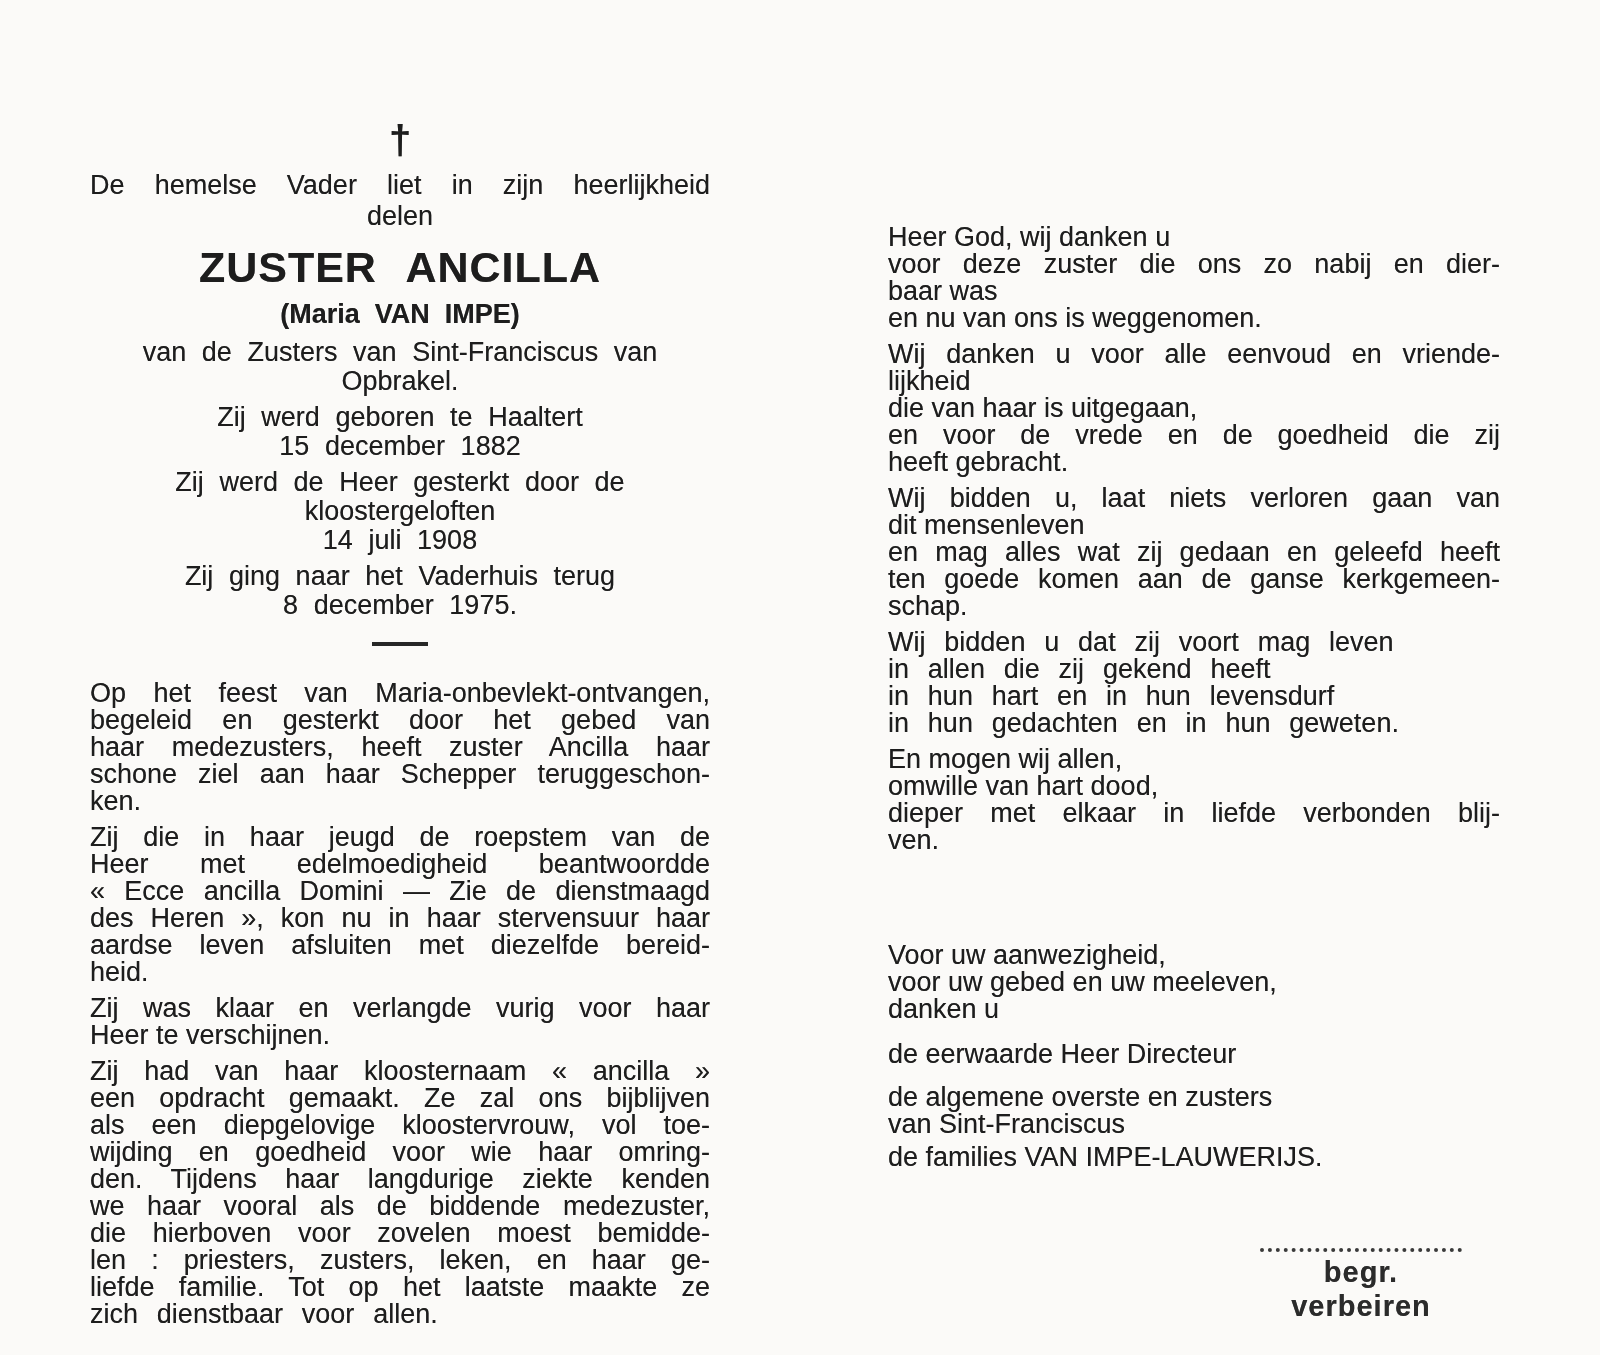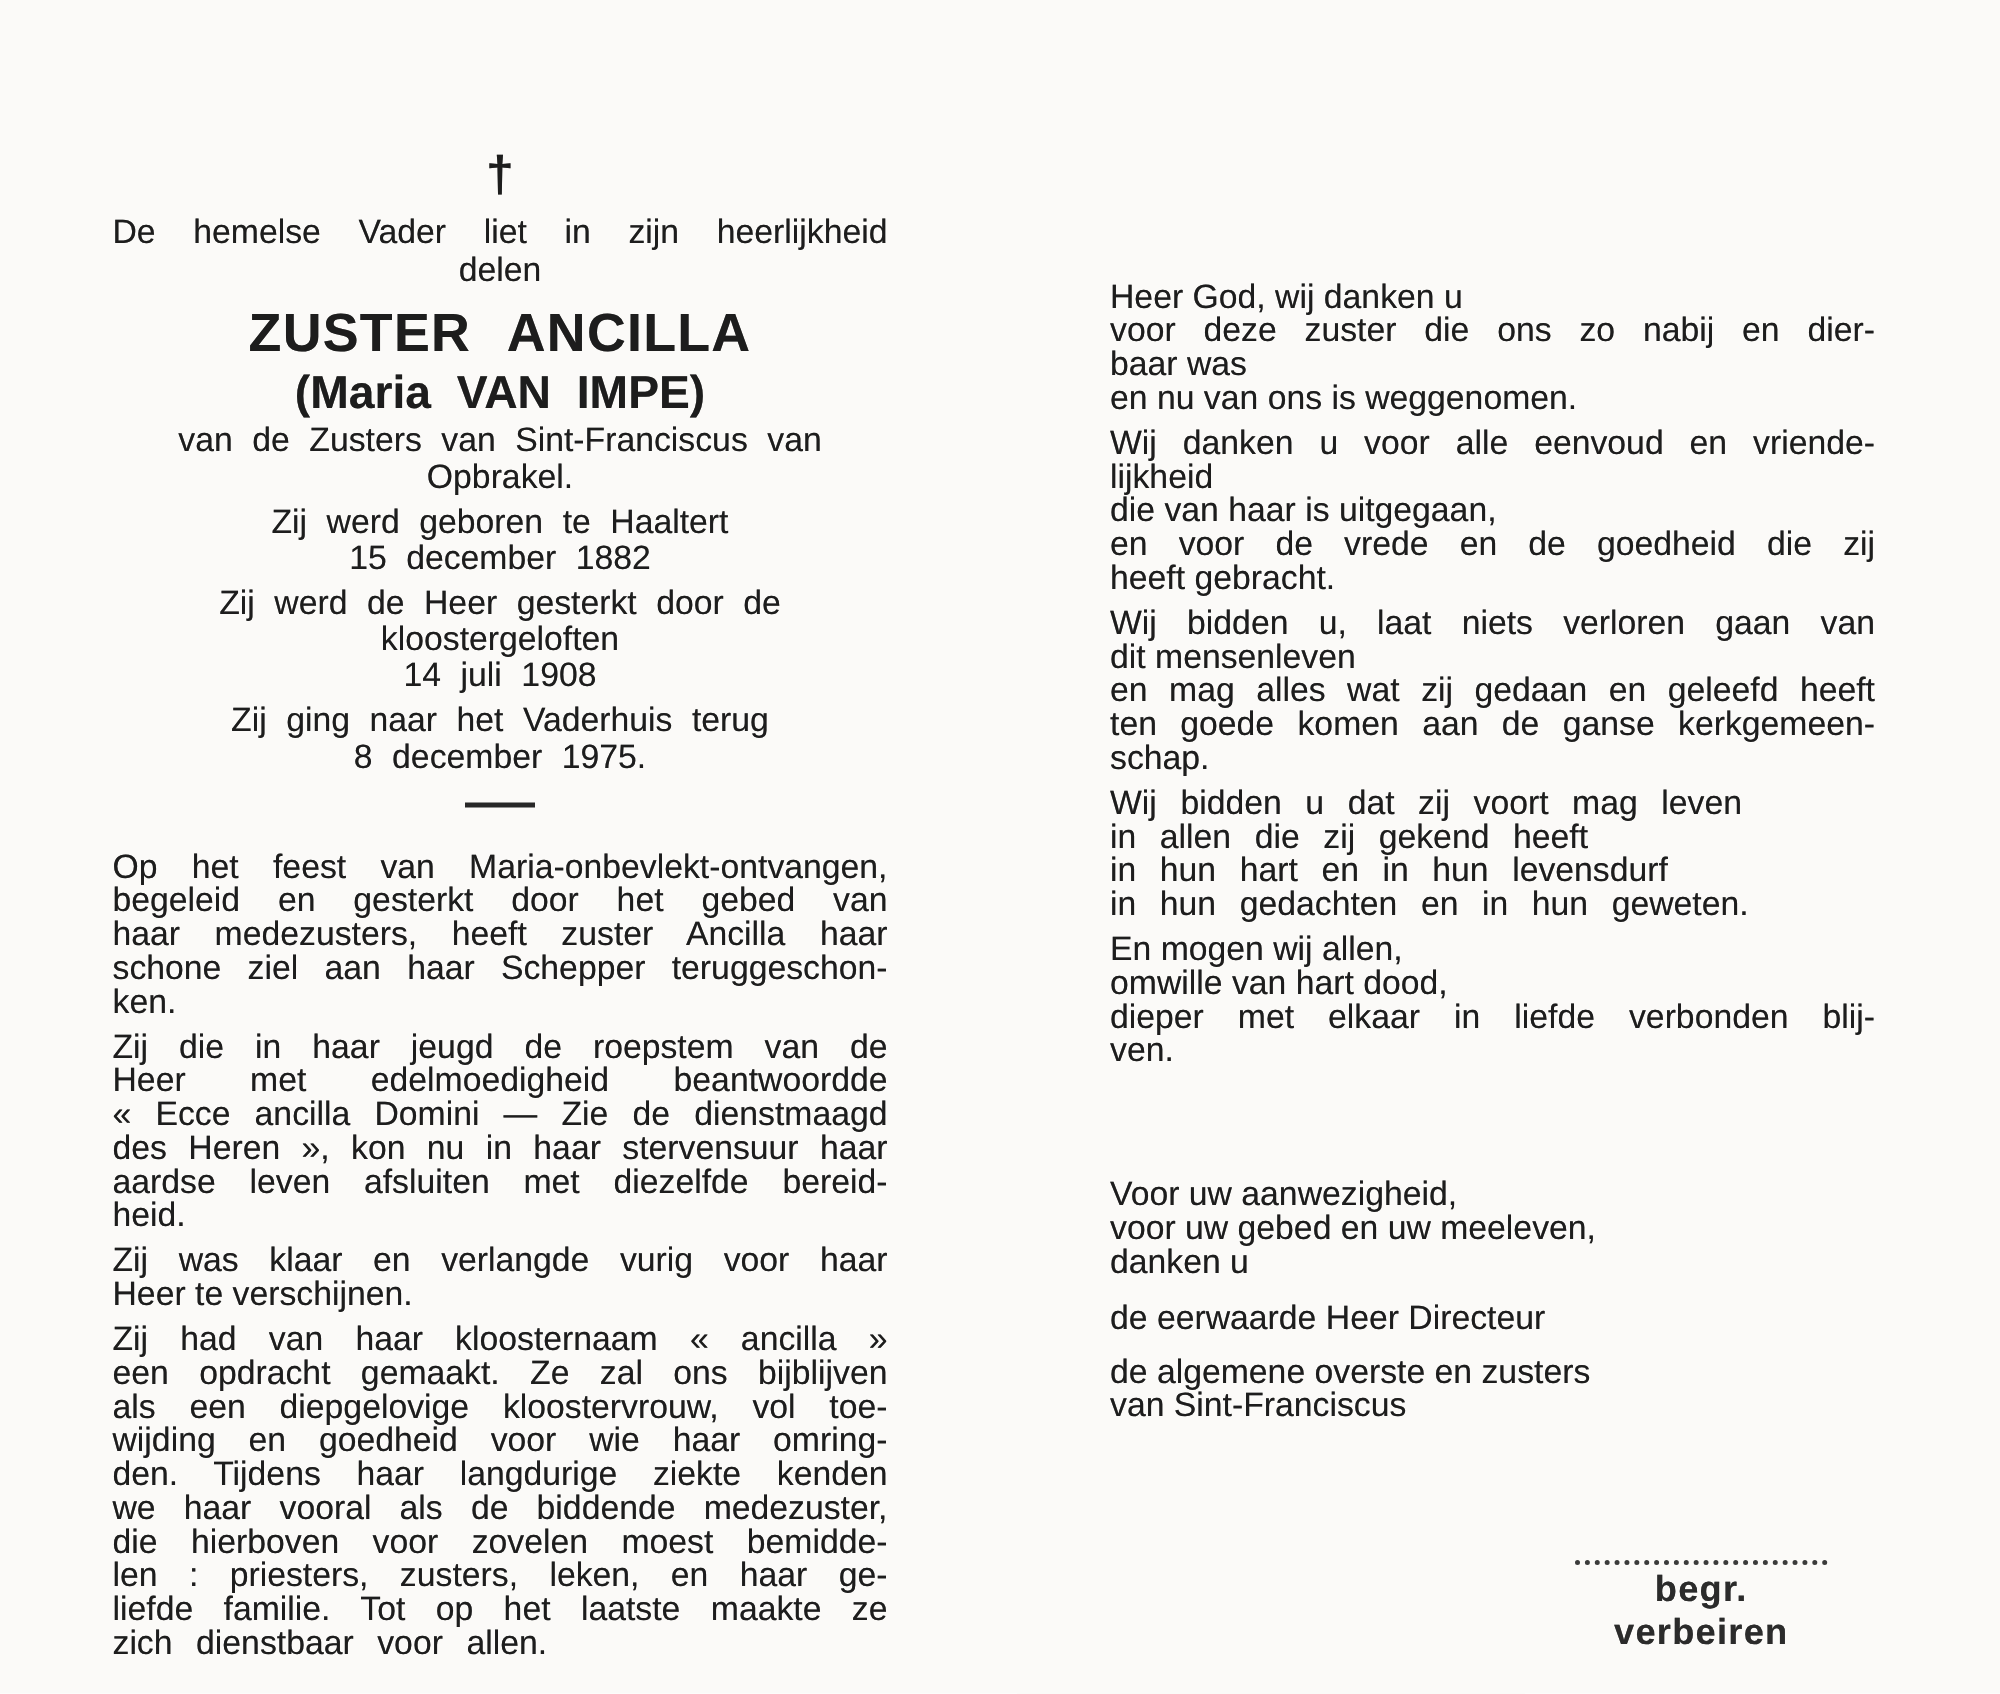--- a/index.html
+++ b/index.html
@@ -47,21 +47,21 @@
   .title {
     font-size: 43px;
     line-height: 50px;
     font-weight: bold;
     text-align: center;
     letter-spacing: 1px;
     word-spacing: 0.4em;
     margin-bottom: 6px;
   }
   .subtitle {
-    font-size: 37px;
+    font-size: 27px;
     line-height: 32px;
     font-weight: bold;
     text-align: center;
     word-spacing: 0.28em;
     margin-bottom: 8px;
   }
 
   .hdr .para { margin-bottom: 7px; }
   .hdr .ln {
     text-align: center;
@@ -217,20 +217,23 @@
           <div class="ln">voor uw gebed en uw meeleven,</div>
           <div class="ln">danken u</div>
         </div>
         <div class="para">
           <div class="ln">de eerwaarde Heer Directeur</div>
         </div>
         <div class="para">
           <div class="ln">de algemene overste en zusters</div>
           <div class="ln">van Sint-Franciscus</div>
         </div>
+        <div class="para">
+          <div class="ln">de families VAN IMPE-LAUWERIJS.</div>
+        </div>
       </div>
   </div>
 
   <div class="stamp">
     <div class="stamp-line"></div>
     <div class="stamp-label">begr. verbeiren</div>
   </div>
 
 </div>
 

